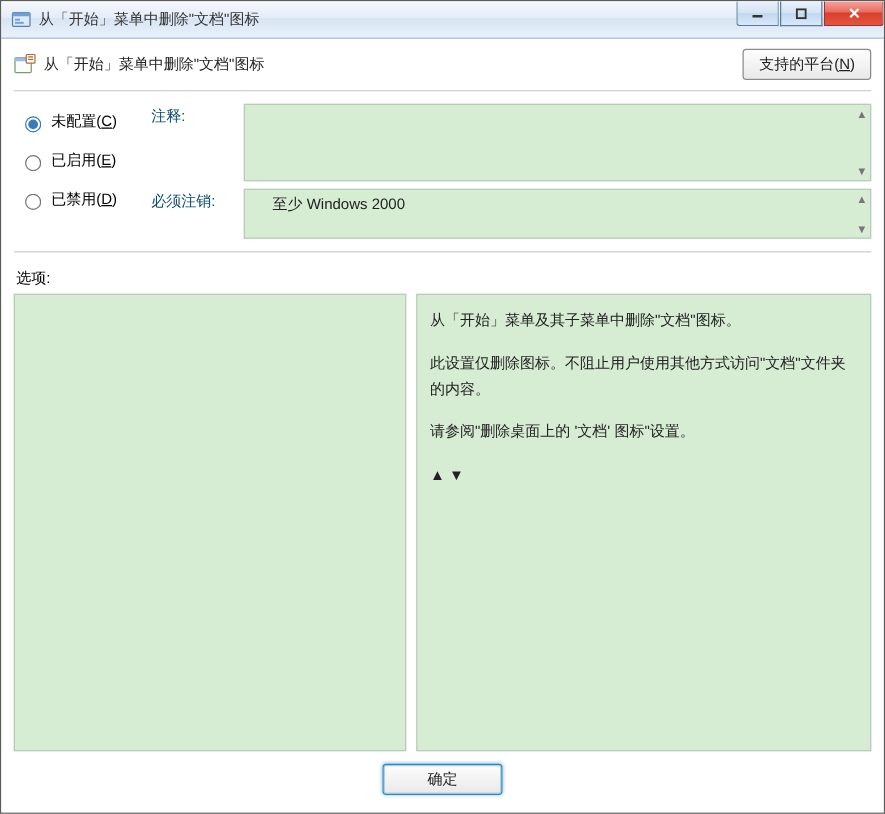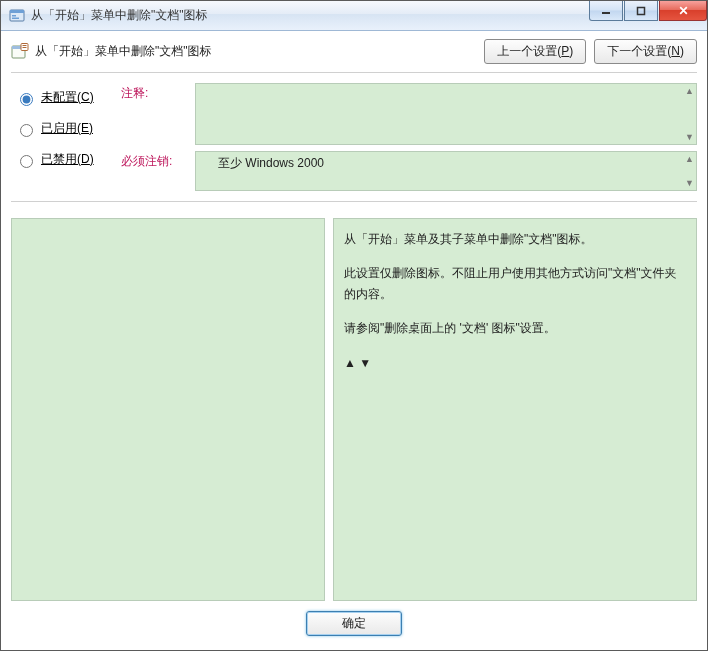--- a/index.html
+++ b/index.html
@@ -112,21 +112,20 @@
   .hr { height: 1px; background: #d0d0d0; margin: 2px 0 6px 0; }
 
   .config-row {
     display: flex;
     padding: 4px 0 8px 0;
   }
   .radio-col {
     width: 110px;
     padding-left: 4px;
     flex: 0 0 auto;
-    text-decoration: underline;
   }
   .radio-col label {
     display: flex;
     align-items: center;
     gap: 5px;
     margin: 6px 0 14px 0;
     color: #000;
     cursor: pointer;
   }
   .radio-col input[type=radio]{
@@ -137,21 +136,21 @@
     display: grid;
     grid-template-columns: 70px 1fr;
     grid-template-rows: auto auto;
     row-gap: 6px;
     column-gap: 4px;
     align-items: start;
   }
   .fields-col .lbl {
     text-align: left;
     padding-top: 2px;
-    color: #be185d;
+    color: #0c4a6e;
   }
   .green-box {
     background: #d6ecd3;
     border: 1px solid #b8ccb8;
     position: relative;
   }
   .green-box .scroll-arrow {
     position: absolute;
     right: 2px;
     font-size: 9px;
@@ -242,22 +241,21 @@
       <svg width="18" height="18" viewBox="0 0 18 18">
         <rect x="1" y="3" width="13" height="12" rx="1" fill="#fafcf8" stroke="#7f9a73"></rect>
         <rect x="1" y="3" width="13" height="3" fill="#9dbde0"></rect>
         <rect x="10" y="0.5" width="7" height="7" rx="1" fill="#fff" stroke="#b06a3a"></rect>
         <rect x="11.5" y="2" width="4" height="1" fill="#b06a3a"></rect>
         <rect x="11.5" y="4" width="4" height="1" fill="#b06a3a"></rect>
       </svg>
     </span>
     <span class="policy-title">从「开始」菜单中删除"文档"图标</span>
     <div class="nav-btns">
-      <button class="std"><span>上一个设置(</span><span class="u">P</span><span>)</span></button>
-      <button class="std"><span>下一个设置(</span><span class="u">N</span><span>)</span></button>
+      <button class="std"><span>支持的平台(</span><span class="u">N</span><span>)</span></button>
     </div>
   </div>
 
   <div class="hr"></div>
 
   <div class="config-row">
     <div class="radio-col">
       <label>
         <input type="radio" name="state" checked="" style="">
         <span><span>未配置(</span><span class="u">C</span><span>)</span></span>
@@ -283,20 +281,21 @@
         <span>至少 Windows 2000</span>
         <span class="scroll-arrow up">▲</span>
         <span class="scroll-arrow down">▼</span>
       </div>
     </div>
   </div>
 
   <div class="hr"></div>
 
   <div class="section-labels">
+    <div class="left">选项:</div>
   </div>
 
   <div class="panels">
     <div class="panel options"></div>
     <div class="panel help">
       <p>从「开始」菜单及其子菜单中删除"文档"图标。</p>
       <p>此设置仅删除图标。不阻止用户使用其他方式访问"文档"文件夹的内容。</p>
       <p>请参阅"删除桌面上的 '文档' 图标"设置。</p>
       <span class="scroll-arrow up">▲</span>
       <span class="scroll-arrow down">▼</span>

